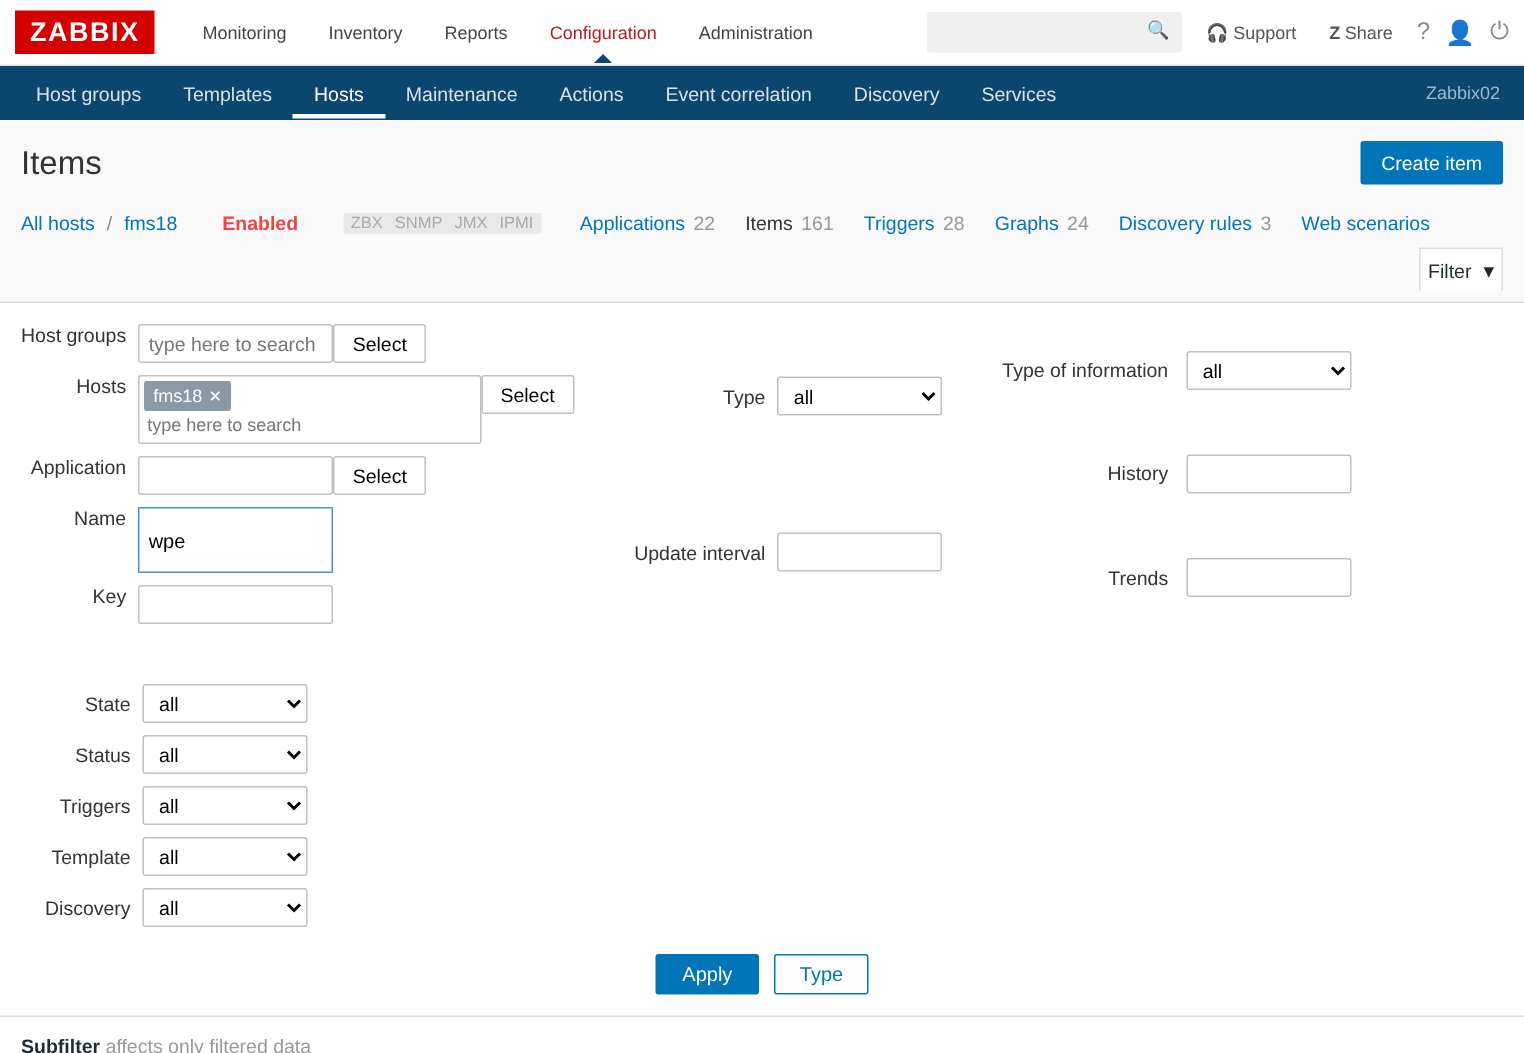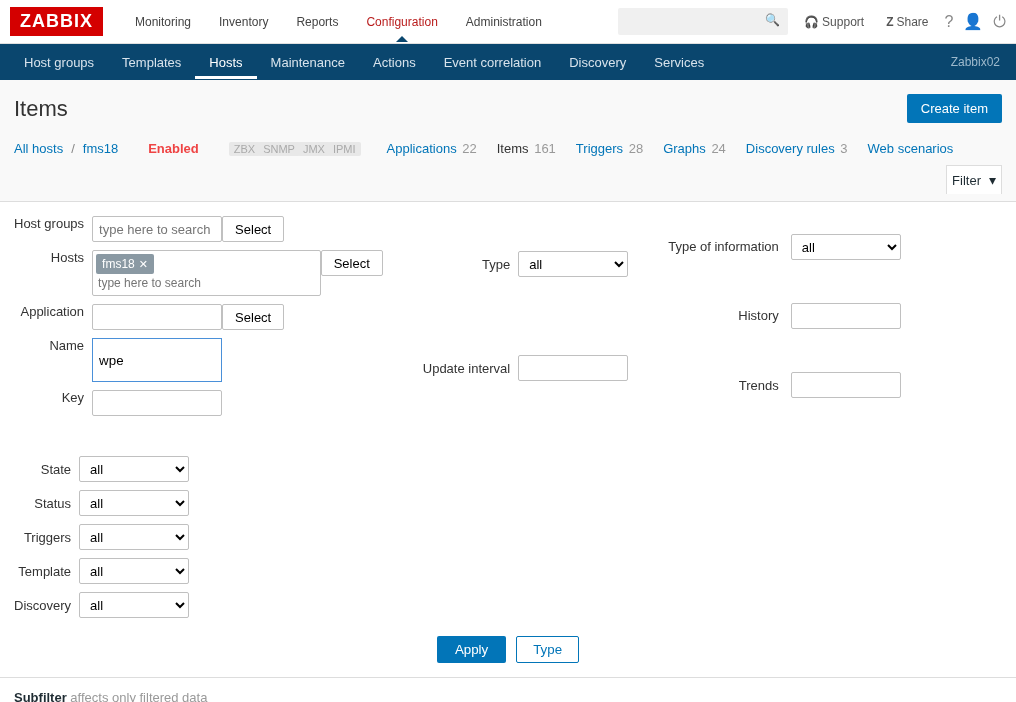--- a/index.html
+++ b/index.html
@@ -181,21 +181,21 @@
 
     <div style="display:grid; grid-template-columns:auto auto; gap:8px 12px; align-items:center;">
       <div class="col-label">Type of information</div>
       <select class="sel"><option>all</option></select>
       <div class="col-label">History</div>
       <input class="text-input wide" style="">
       <div class="col-label">Trends</div>
       <input class="text-input wide" style="">
     </div>
 
-    <div style="display:grid; grid-template-columns:auto auto; gap:8px 8px; align-items:center;">
+    <div style="display:grid; grid-template-columns:auto auto; gap:8px 8px; align-items:center;margin-left:16px;">
       <div class="col-label">State</div>
       <select class="sel"><option>all</option></select>
       <div class="col-label">Status</div>
       <select class="sel"><option>all</option></select>
       <div class="col-label">Triggers</div>
       <select class="sel"><option>all</option></select>
       <div class="col-label">Template</div>
       <select class="sel"><option>all</option></select>
       <div class="col-label">Discovery</div>
       <select class="sel"><option>all</option></select>

